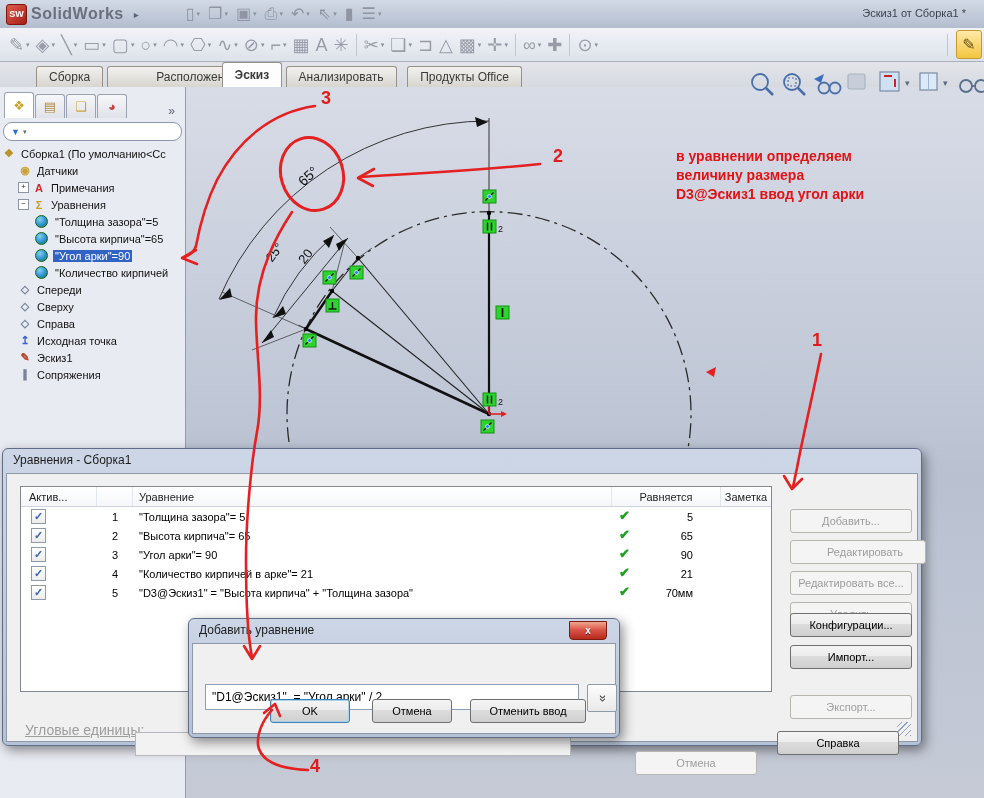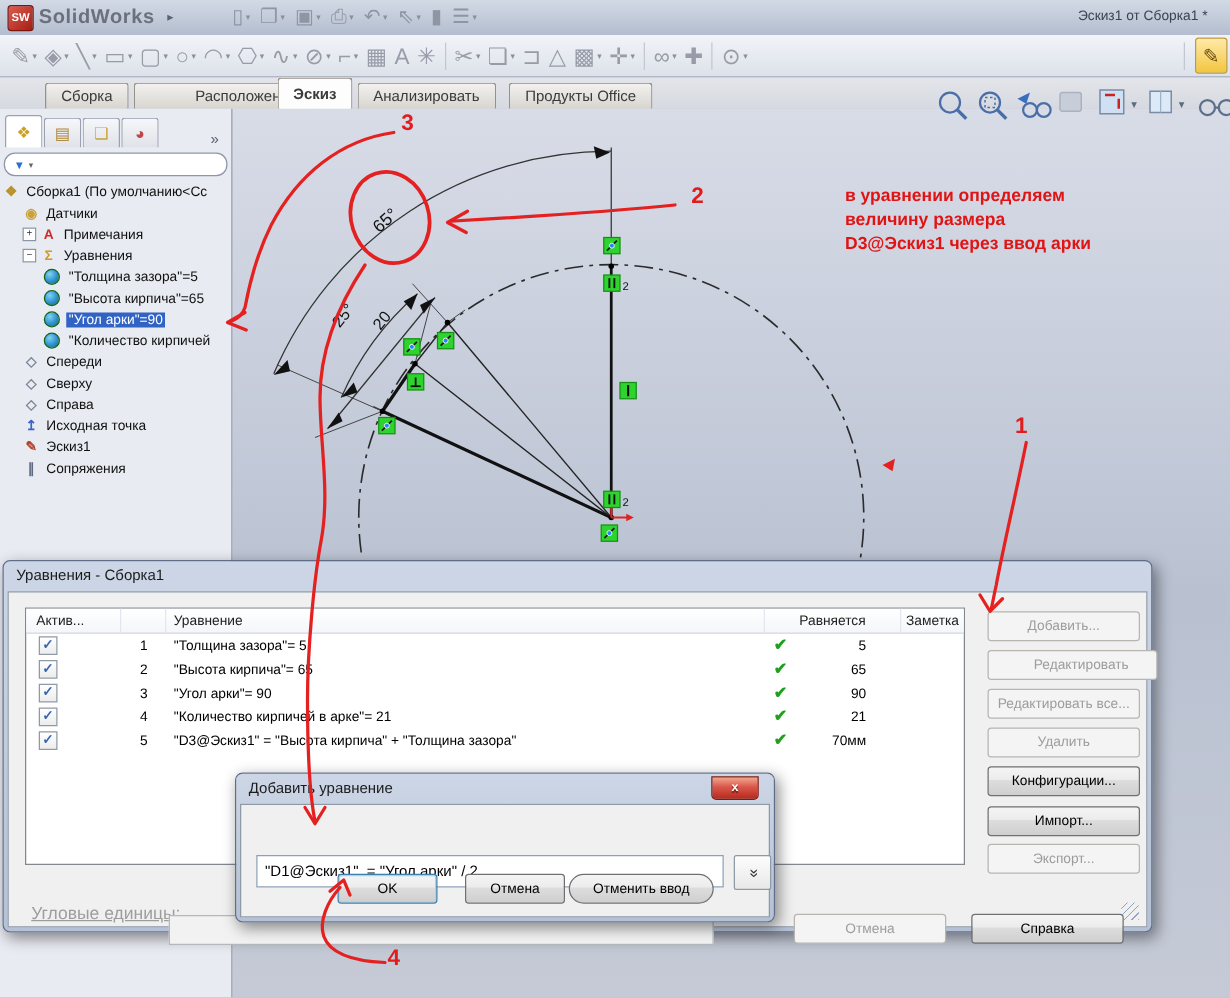--- a/index.html
+++ b/index.html
@@ -87,21 +87,21 @@
   .ec1{width:76px;padding-left:10px;box-sizing:border-box;}
   .ec2{width:36px;text-align:center;}
   .ec3{width:479px;padding-left:6px;box-sizing:border-box;position:relative;}
   .ec4{width:109px;text-align:right;padding-right:28px;box-sizing:border-box;}
   .gcheck{position:absolute;right:-18px;top:-3px;color:#1fa11f;font-weight:bold;font-size:13px;}
   .cb{width:13px;height:13px;border:1px solid #8e9aa6;background:linear-gradient(#fff,#ececec);
     font-size:11px;line-height:12px;text-align:center;color:#3b67b1;font-weight:bold;}
   .w7btn{position:absolute;width:120px;height:22px;font-size:11px;display:flex;align-items:center;
     justify-content:center;border:1px solid #707070;border-radius:3px;color:#000;
     background:linear-gradient(#f4f4f4,#ececec 45%,#dddddd 46%,#cfcfcf);}
-  .w7btn.dis{border-color:#b8b5b0;background:#f4f4f4;color:#9d9d9d;}
+  .w7btn.dis{border-color:#b8b5b0;background:#f4f4f4;color:#9d9d9d;margin-top:20px;}
   .w7btn.primary{border-color:#3c7fb1;box-shadow:0 0 0 1px #a8d3ee inset;}
   #units-label{position:absolute;left:18px;top:248px;font-size:14px;color:#9d9d9d;text-decoration:underline;}
   #units-combo{position:absolute;left:128px;top:258px;width:434px;height:22px;
     border:1px solid #b4b8bc;background:#f2f2f2;}
   #grip{position:absolute;right:6px;bottom:5px;width:14px;height:14px;
     background:repeating-linear-gradient(135deg,transparent 0 3px,#8fa0c0 3px 4px);}
   
   #adddlg{left:188px;top:618px;width:430px;height:118px;z-index:6;}
   #closebtn{position:absolute;right:12px;top:2px;width:36px;height:17px;
     background:linear-gradient(#f0a78f,#da564a 45%,#b62a1c);border:1px solid #7e1c12;
@@ -588,21 +588,21 @@
   </div>
   <div id="closebtn">x</div>
   <div class="client">
     <input id="eq-input" type="text" value="&quot;D1@Эскиз1&quot;  = &quot;Угол арки&quot; / 2" style="">
     <div id="chevbtn">
       <span class="g">«</span>
     </div>
     <div id="modal-buttons">
         <div class="w7btn primary" style="left: 77px; top: 55px; width: 78px;">OK</div>
         <div class="w7btn" style="left: 179px; top: 55px; width: 78px;">Отмена</div>
-        <div class="w7btn" style="left: 262px; top: 55px; width: 114px; border-radius: 12px;">Отменить ввод</div>
+        <div class="w7btn" style="left: 277px; top: 55px; width: 114px;">Отменить ввод</div>
       </div>
   </div>
 </div>
 
 <svg id="overlay" width="984" height="798">
   <g fill="none" stroke="#e42020" stroke-width="2.6" stroke-linecap="round" stroke-linejoin="round">
     <path d="M 315 106 C 272 112, 238 140, 217 180 C 204 206, 199 230, 196 246 C 194 252, 190 255, 185 257"></path>
     <path d="M 196 250 L 182 258 L 197 264"></path>
     <ellipse cx="312" cy="174" rx="31" ry="37" transform="rotate(-18 312 174)" stroke-width="3"></ellipse>
     <path d="M 540 164 C 492 169, 430 173, 360 177"></path>
@@ -616,14 +616,14 @@
     <path d="M 706 372 L 716 367 L 714 377 Z" fill="#e42020" stroke="none"></path>
   </g>
 </svg>
 <div class="rednum" style="left:321px;top:88px;">3</div>
 <div class="rednum" style="left:553px;top:146px;">2</div>
 <div class="rednum" style="left:812px;top:330px;">1</div>
 <div class="rednum" style="left:310px;top:756px;z-index:9;">4</div>
 <div id="rednote">
     <div>в уравнении определяем</div>
     <div>величину размера</div>
-    <div>D3@Эскиз1 через ввод арки</div>
+    <div>D3@Эскиз1 ввод угол арки</div>
   </div>
 
 </body></html>

